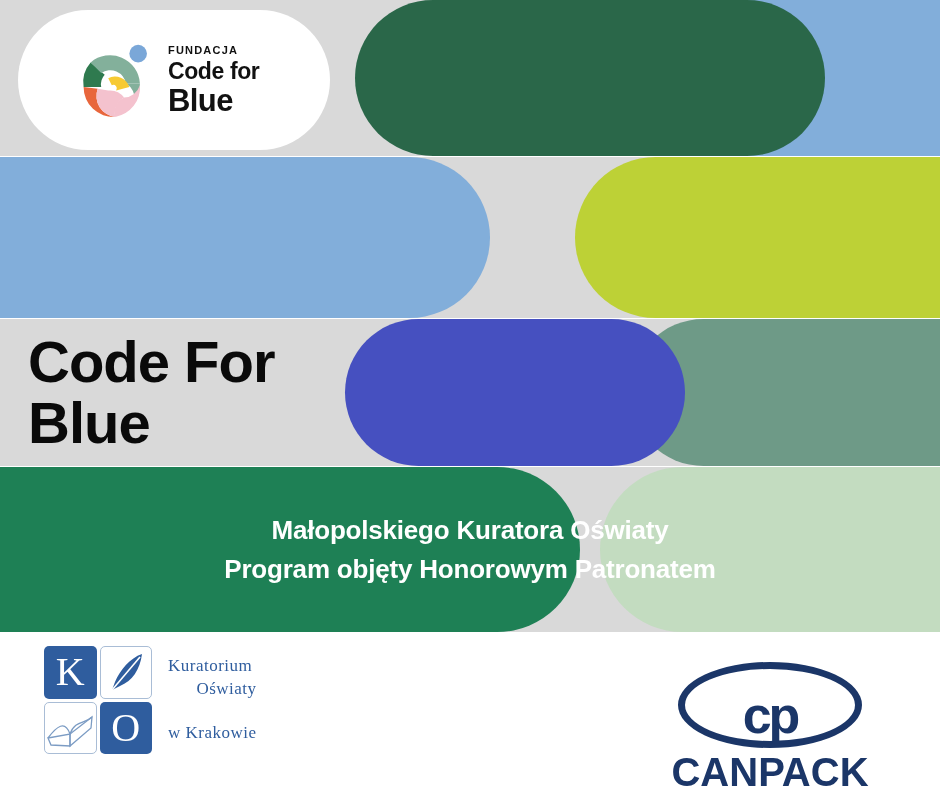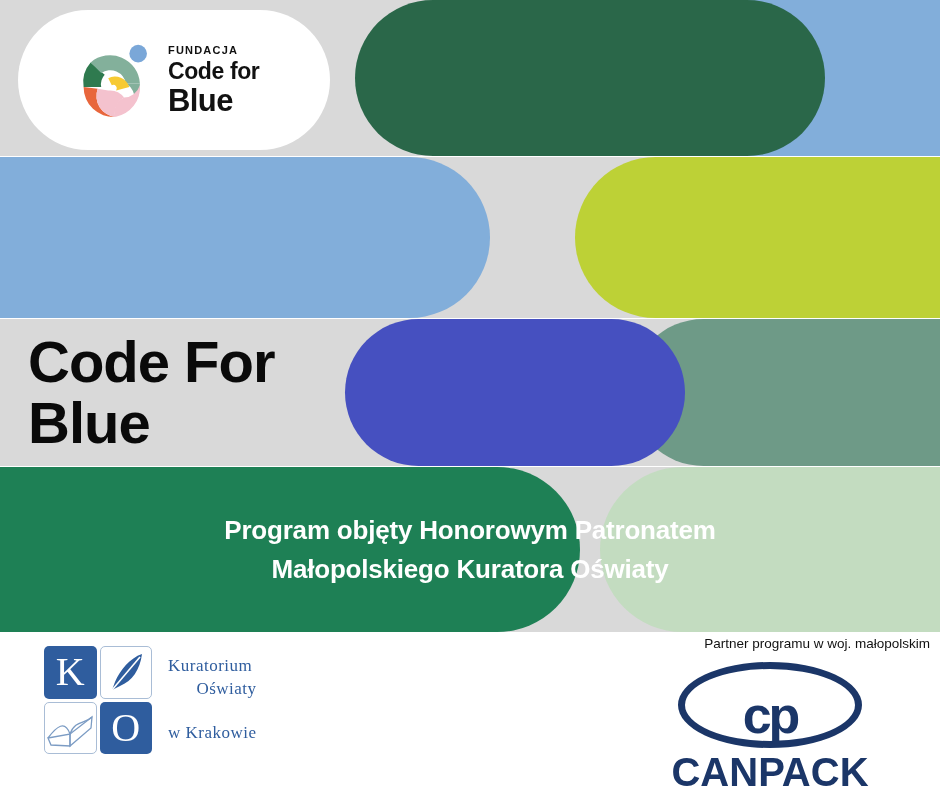--- a/index.html
+++ b/index.html
@@ -292,22 +292,22 @@
     <div class="pill pill-sage-3"></div>
     <div class="pill pill-indigo-3"></div>
     <div class="headline">Code For
 Blue</div>
   </div>
 
   <div class="band band-4">
     <div class="pill pill-lightgreen-4"></div>
     <div class="pill pill-green-4"></div>
     <div class="patronage">
+      <div>Małopolskiego Kuratora Oświaty</div>
       <div>Program objęty Honorowym Patronatem</div>
-      <div>Małopolskiego Kuratora Oświaty</div>
     </div>
   </div>
 
   <div class="footer">
 
     <div class="kuratorium">
       <div class="kur-grid">
         <div class="kur-tile filled">
           <span class="kur-letter">K</span>
         </div>
@@ -328,21 +328,20 @@
           <span class="kur-letter">O</span>
         </div>
       </div>
       <div class="kur-words">
         <div class="l1">Kuratorium</div>
         <div class="l2">Oświaty</div>
         <div class="l3">w Krakowie</div>
       </div>
     </div>
 
-    <div class="partner-note">Partner programu w woj. małopolskim</div>
 
     <div class="canpack">
       <div class="cp-oval">
         <span class="cp-letters">cp</span>
       </div>
       <div class="cp-name">CANPACK</div>
     </div>
 
   </div>
 

